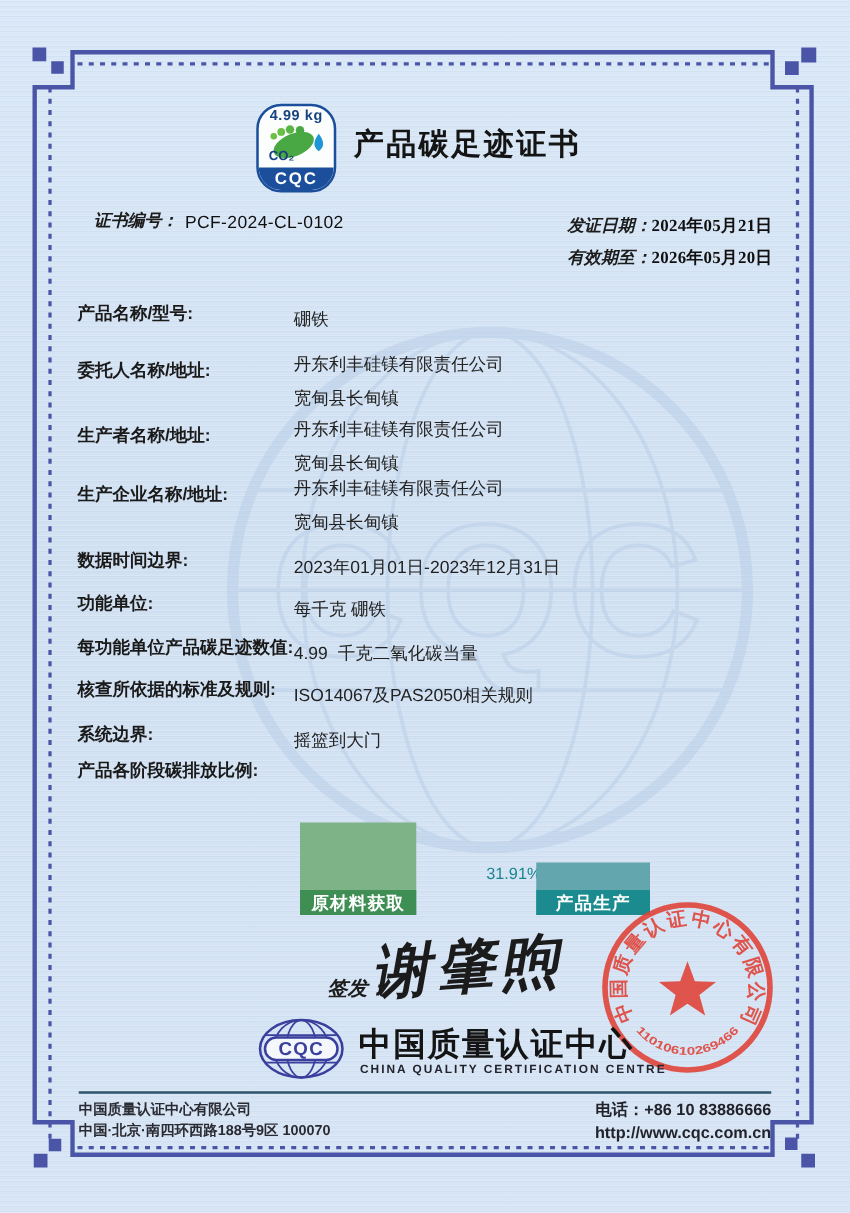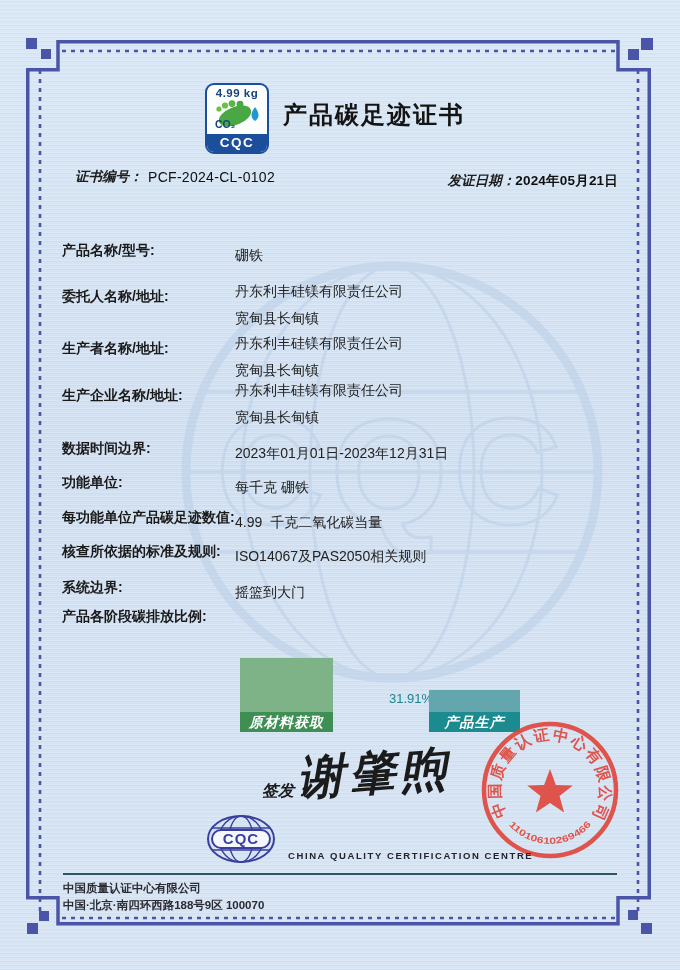--- a/index.html
+++ b/index.html
@@ -8,39 +8,39 @@
     font-family:"Liberation Sans",sans-serif;color:#1c1c1c;
     background-color:#d6e4f4;
     background-image:
       repeating-linear-gradient(180deg, rgba(255,255,255,.16) 0 1px, rgba(130,165,205,.08) 1px 2px, rgba(255,255,255,0) 2px 4px),
       linear-gradient(180deg,#dae8f7 0%,#d2e1f2 45%,#d7e5f5 100%);
   }
   svg{display:block;}
   .abs{position:absolute;}
   .kai{font-family:"Liberation Serif",serif;font-style:italic;font-weight:700;}
   
-  .badge{left:205px;top:83px;width:64px;height:71px;background:#fcfefe;border:2.5px solid #1b4e9b;border-radius:9px;box-sizing:border-box;overflow:hidden;}
+  .badge{left:205px;top:83px;width:64px;height:71px;background:#fcfefe;border:2.5px solid #1b4e9b;border-radius:20px;box-sizing:border-box;overflow:hidden;}
   .badge .kg{text-align:center;font-size:11.5px;font-weight:700;color:#16427f;margin-top:2px;letter-spacing:.5px;}
   .badge .band{position:absolute;left:0;right:0;bottom:0;height:18px;background:#1b4e9b;color:#fff;
     font-weight:700;font-size:13.5px;text-align:center;line-height:18px;letter-spacing:1.5px;border-radius:0 0 5px 5px;}
   .title{left:283px;top:99px;font-size:24px;font-weight:700;letter-spacing:2px;color:#141414;}
   .certline{left:75px;top:168px;font-size:13.5px;}
   .certno{left:148px;top:169px;font-size:14px;font-weight:500;color:#101010;letter-spacing:.3px;}
   .dates{right:62px;top:168px;text-align:right;font-size:13.5px;line-height:25px;}
-  .dates b{font-family:Liberation Sans, sans-serif;font-style:normal;font-weight:600;color:#101010;letter-spacing:.2px;}
+  .dates b{font-family:Liberation Serif, serif;font-style:normal;font-weight:600;color:#101010;letter-spacing:.2px;}
   .statement{left:75px;top:217px;width:545px;font-size:13.5px;color:#161616;}
   
   .frow{position:absolute;left:62px;width:560px;font-size:14px;}
   .frow .flabel{position:absolute;left:0;top:0;font-weight:700;color:#1a1a1a;white-space:nowrap;text-align:right;}
   .frow .fval{position:absolute;left:173px;top:0;font-weight:400;color:#222;line-height:27px;white-space:nowrap;}
   .frow.twoline .flabel{top:10px;}
   .num{font-weight:400;margin-right:8px;text-align:center;}
   
   .pct{position:absolute;font-size:13px;font-weight:400;margin-top:21px;}
-  .bar{position:absolute;font-style:italic;}
+  .bar{position:absolute;}
   .bar .bandlabel{position:absolute;left:0;right:0;bottom:0;height:20px;color:#fff;font-weight:700;
     font-size:14px;text-align:center;line-height:20px;letter-spacing:1px;}
   
   .signlabel{left:262px;top:781px;font-size:16px;}
   .signname{left:297px;top:742px;font-size:47px;font-family:"DejaVu Serif",serif;font-style:italic;font-weight:600;
     color:#1b1b1b;transform:rotate(-4deg);letter-spacing:4px;}
   
   .issuer-cn{left:287px;top:818px;font-size:26px;font-weight:700;letter-spacing:1.5px;color:#141414;}
   .issuer-en{left:288px;top:850px;font-size:9.5px;font-weight:600;letter-spacing:1.6px;color:#23232b;}
   
@@ -94,20 +94,21 @@
     </svg>
     <div class="band">CQC</div>
   </div>
 
   <div class="abs title">产品碳足迹证书</div>
 
   <div class="abs certline kai">证书编号：</div>
   <div class="abs certno">PCF-2024-CL-0102</div>
   <div class="abs dates kai">
     <div><span>发证日期：</span><b>2024年05月21日</b></div>
+    <div><span>有效期至：</span><b>2026年05月20日</b></div>
   </div>
 
 
   <div class="frow" style="top:242px;">
     <span class="flabel">产品名称/型号:</span>
     <div class="fval">
         <div>硼铁</div>
       </div>
   </div>
   <div class="frow twoline" style="top:278px;">
@@ -193,21 +194,26 @@
   <svg class="abs" width="72" height="50" viewBox="0 0 72 50" style="left:205px;top:814px;">
     <g fill="none" stroke="#3a3f9d" stroke-width="2">
       <ellipse cx="36" cy="25" rx="33" ry="23"></ellipse>
       <ellipse cx="36" cy="25" rx="12" ry="23" stroke-width="1.4"></ellipse>
       <ellipse cx="36" cy="25" rx="22" ry="23" stroke-width="1.4"></ellipse>
       <path d="M7,14 H65 M7,36 H65" stroke-width="1.4"></path>
     </g>
     <rect x="7" y="16" width="58" height="18" rx="9" fill="#f4f8fd" stroke="#3a3f9d" stroke-width="2"></rect>
     <text x="36" y="30" text-anchor="middle" font-size="15" font-weight="bold" fill="#3a3f9d" font-family="Liberation Sans, sans-serif" letter-spacing="1">CQC</text>
   </svg>
+  <div class="abs issuer-cn">中国质量认证中心</div>
   <div class="abs issuer-en">CHINA QUALITY CERTIFICATION CENTRE</div>
 
   <div class="abs fdivider"></div>
   <div class="abs footer-left">
     <div>中国质量认证中心有限公司</div>
     <div>中国·北京·南四环西路188号9区 100070</div>
   </div>
+  <div class="abs footer-right">
+    <div><span>电话：</span><span>+86 10 83886666</span></div>
+    <div>http://www.cqc.com.cn</div>
+  </div>
 
 </div>
 
 </body></html>

